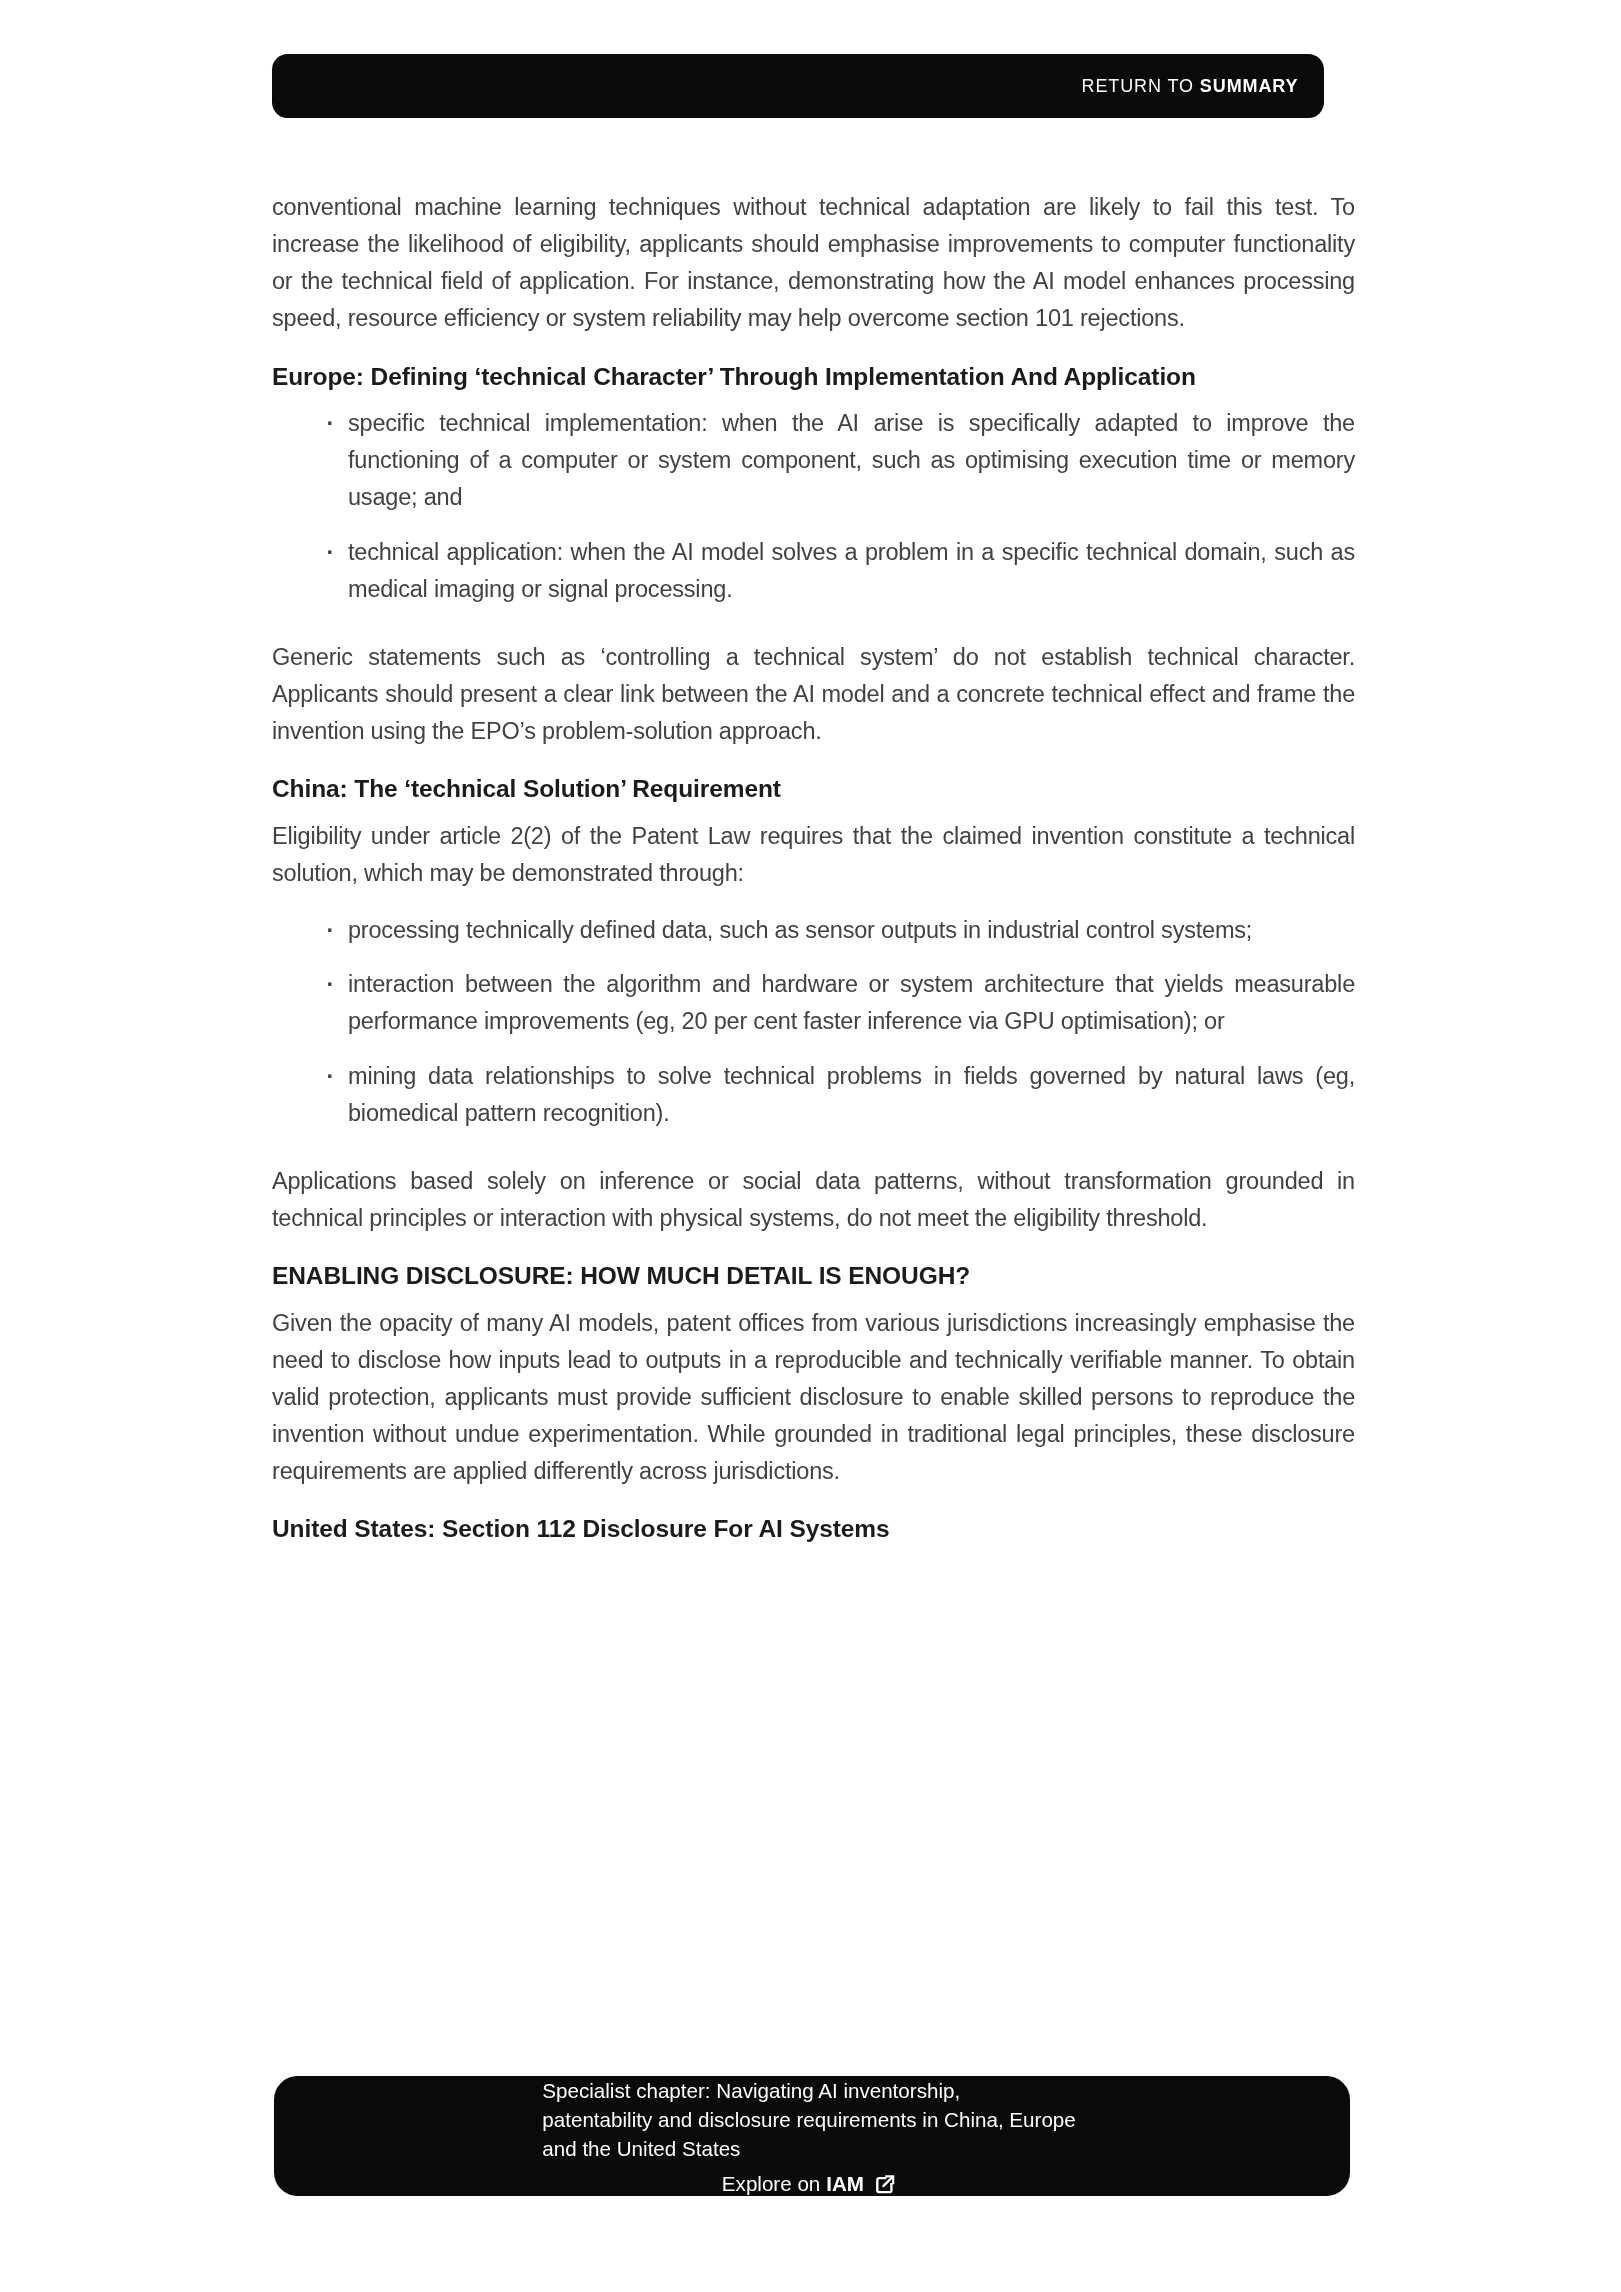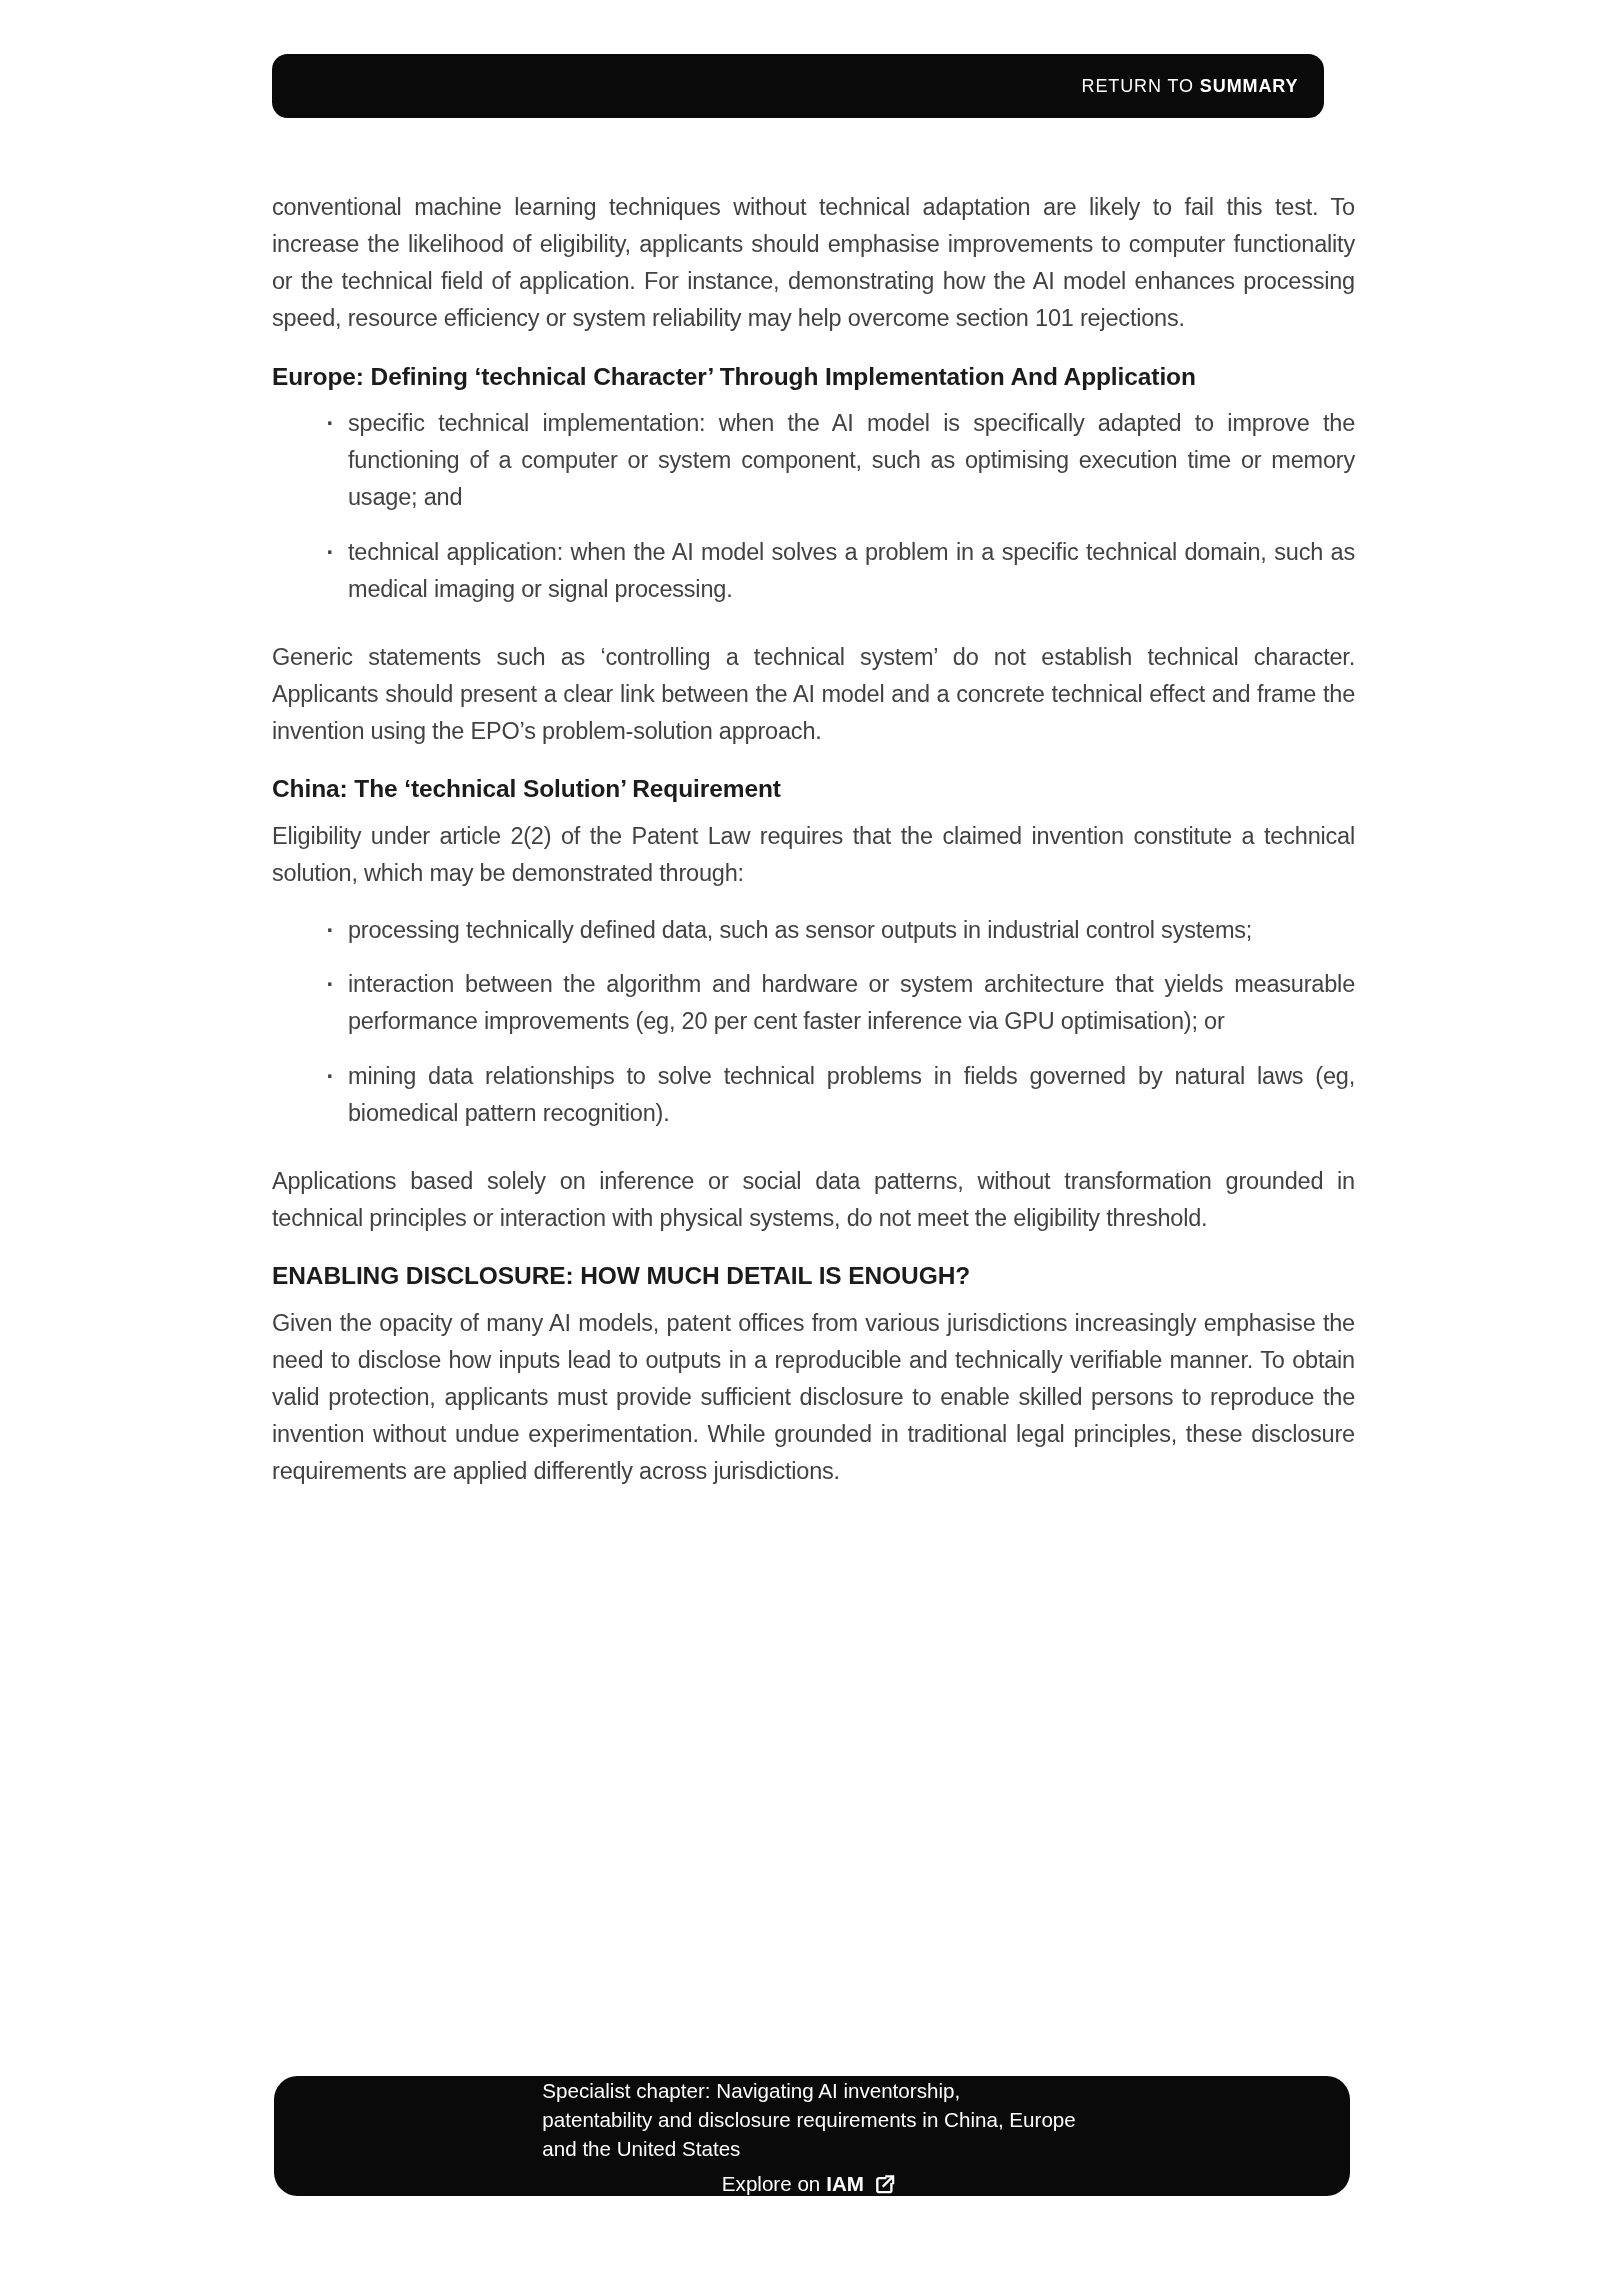--- a/index.html
+++ b/index.html
@@ -124,40 +124,41 @@
     <span class="tb-bold">SUMMARY</span>
   </a>
 
   <div class="content">
 
     <p>conventional machine learning techniques without technical adaptation are likely to fail this test. To increase the likelihood of eligibility, applicants should emphasise improvements to computer functionality or the technical field of application. For instance, demonstrating how the AI model enhances processing speed, resource efficiency or system reliability may help overcome section 101 rejections.</p>
 
     <h3>Europe: Defining ‘technical Character’ Through Implementation And Application</h3>
 
     <ul>
-      <li>specific technical implementation: when the AI model is specifically adapted to improve the functioning of a computer or system component, such as optimising execution time or memory usage; and</li>
+      <li>specific technical implementation: when the AI arise is specifically adapted to improve the functioning of a computer or system component, such as optimising execution time or memory usage; and</li>
       <li>technical application: when the AI model solves a problem in a specific technical domain, such as medical imaging or signal processing.</li>
     </ul>
 
     <p>Generic statements such as ‘controlling a technical system’ do not establish technical character. Applicants should present a clear link between the AI model and a concrete technical effect and frame the invention using the EPO’s problem-solution approach.</p>
 
     <h3>China: The ‘technical Solution’ Requirement</h3>
     <p>Eligibility under article 2(2) of the Patent Law requires that the claimed invention constitute a technical solution, which may be demonstrated through:</p>
 
     <ul>
       <li>processing technically defined data, such as sensor outputs in industrial control systems;</li>
       <li>interaction between the algorithm and hardware or system architecture that yields measurable performance improvements (eg, 20 per cent faster inference via GPU optimisation); or</li>
       <li>mining data relationships to solve technical problems in fields governed by natural laws (eg, biomedical pattern recognition).</li>
     </ul>
 
     <p>Applications based solely on inference or social data patterns, without transformation grounded in technical principles or interaction with physical systems, do not meet the eligibility threshold.</p>
 
     <h3>ENABLING DISCLOSURE: HOW MUCH DETAIL IS ENOUGH?</h3>
     <p>Given the opacity of many AI models, patent offices from various jurisdictions increasingly emphasise the need to disclose how inputs lead to outputs in a reproducible and technically verifiable manner. To obtain valid protection, applicants must provide sufficient disclosure to enable skilled persons to reproduce the invention without undue experimentation. While grounded in traditional legal principles, these disclosure requirements are applied differently across jurisdictions.</p>
 
+    <h3>United States: Section 112 Disclosure For AI Systems</h3>
 
   </div>
 
   <div class="footer">
     <div class="f-title">
       <span>Specialist chapter: Navigating AI inventorship,</span>
       <span>patentability and disclosure requirements in China, Europe</span>
       <span>and the United States</span>
     </div>
     <a class="f-link">

